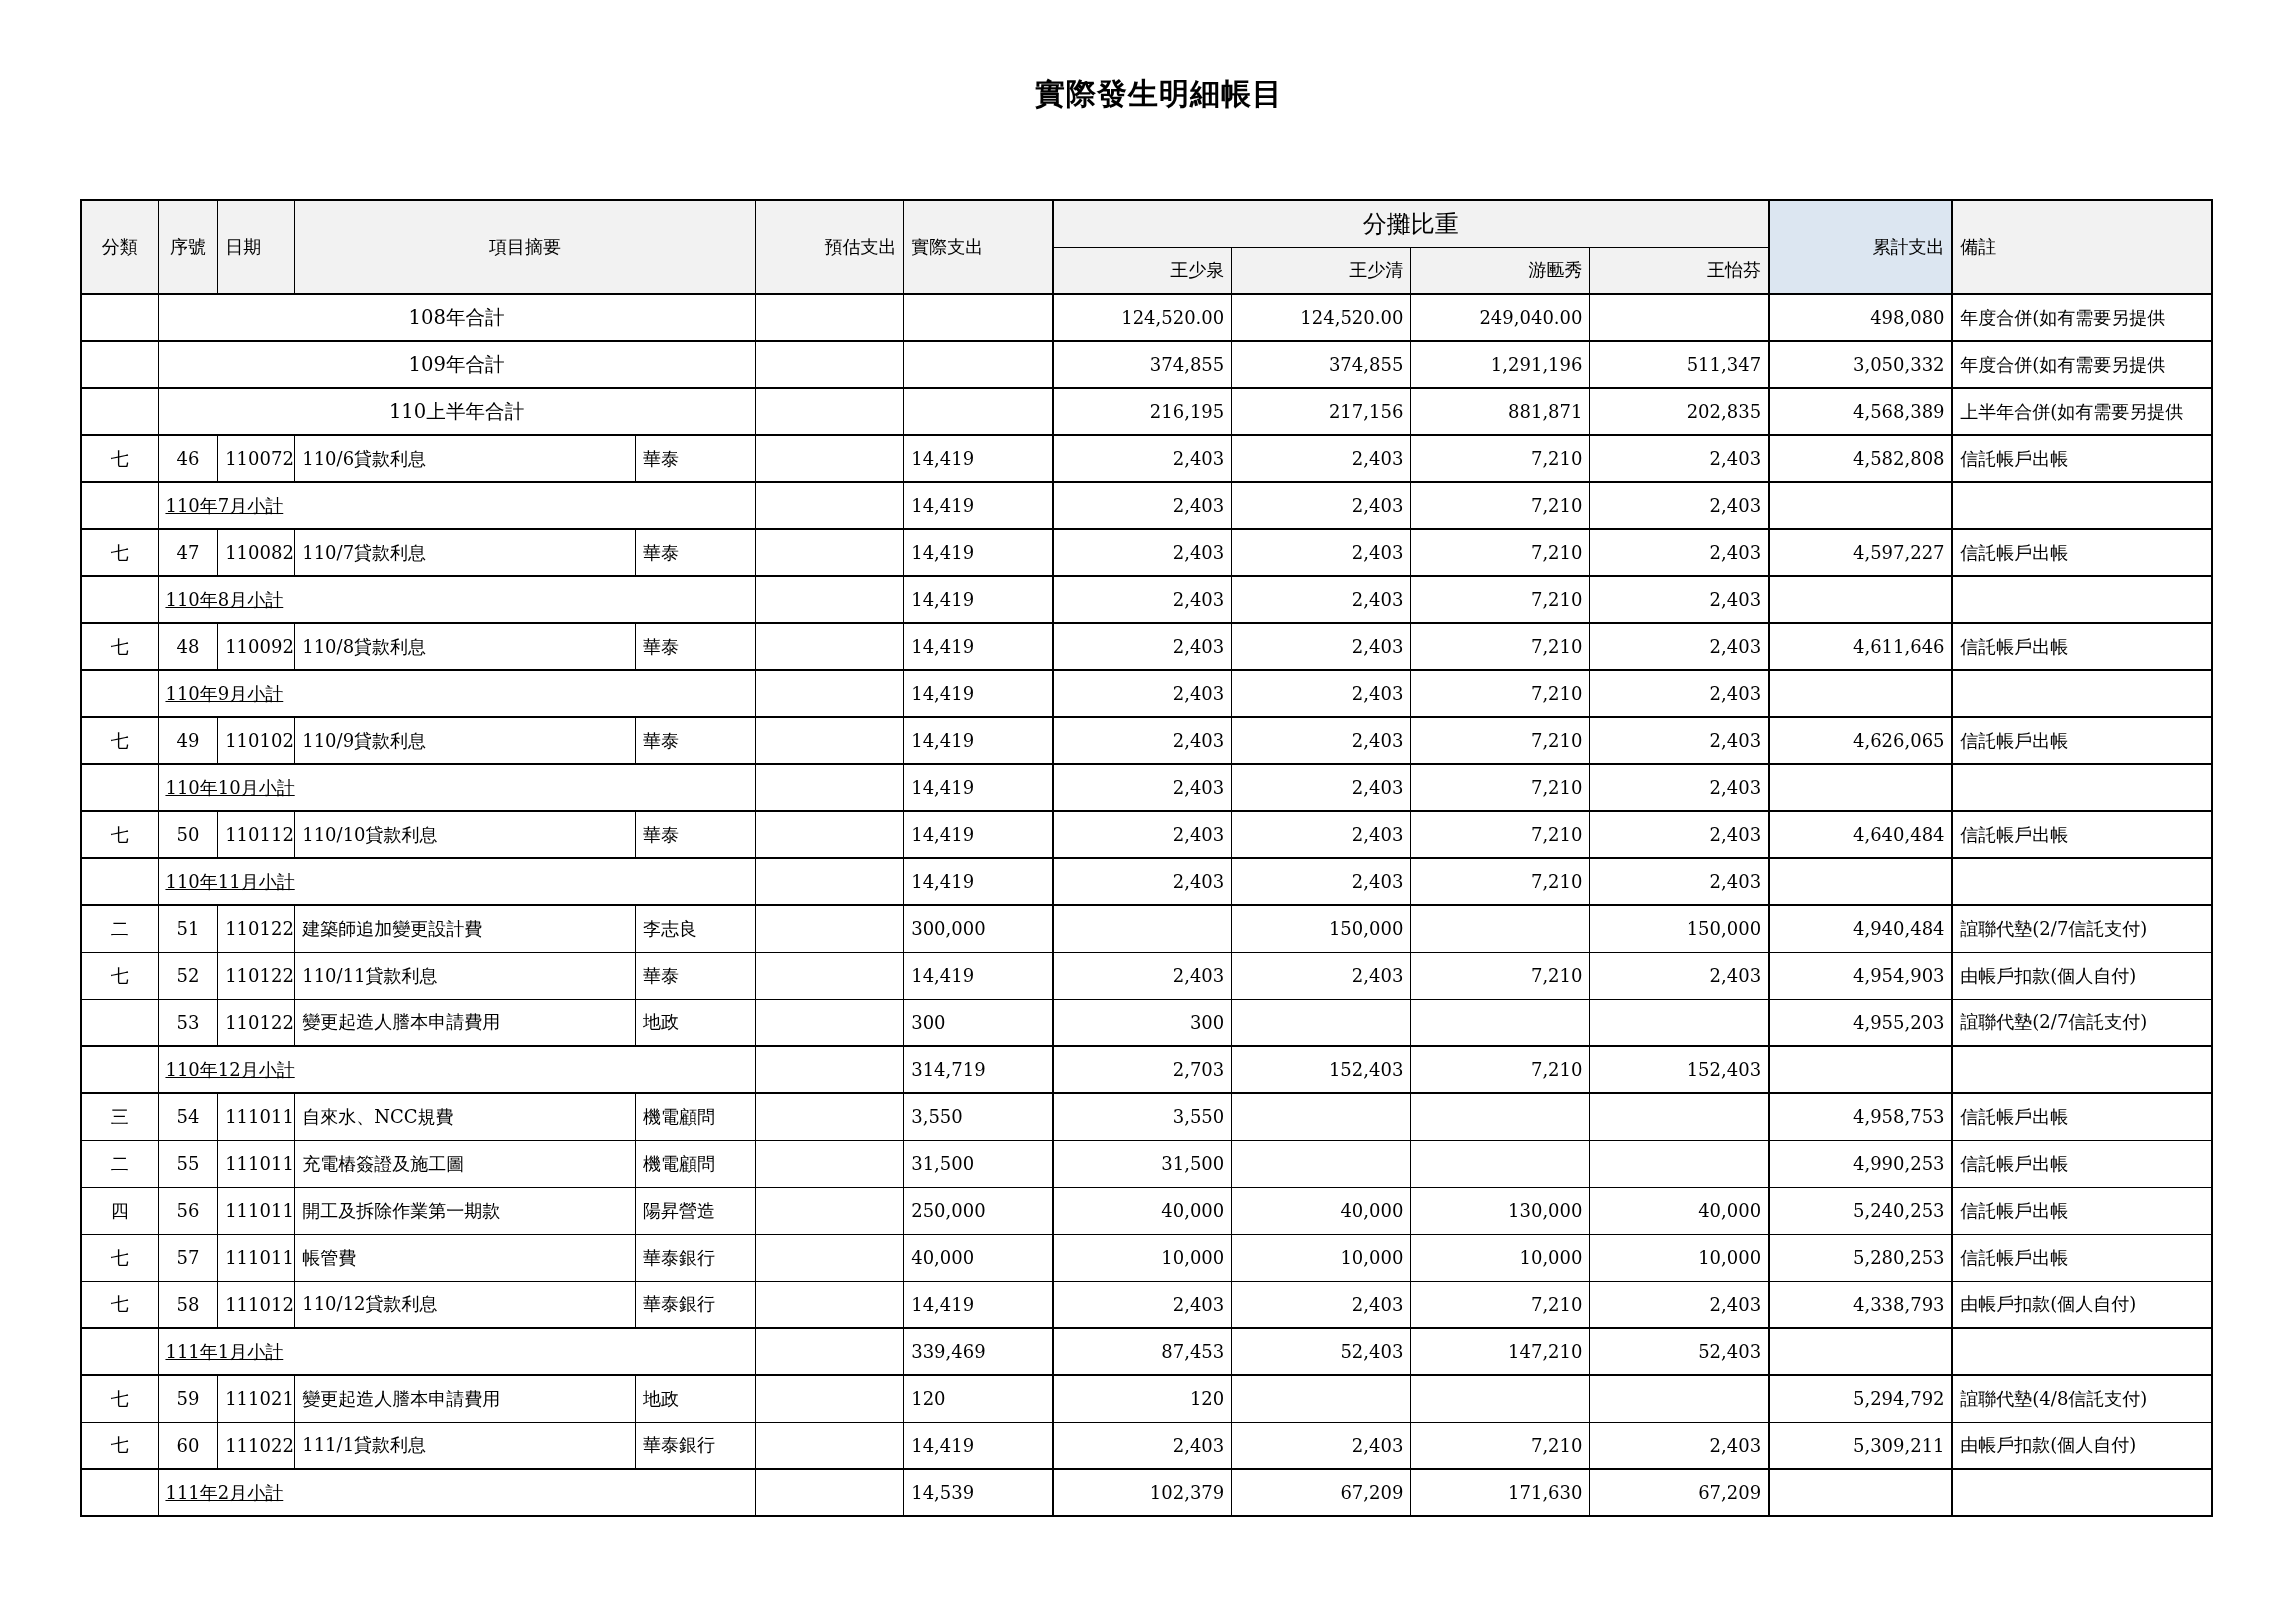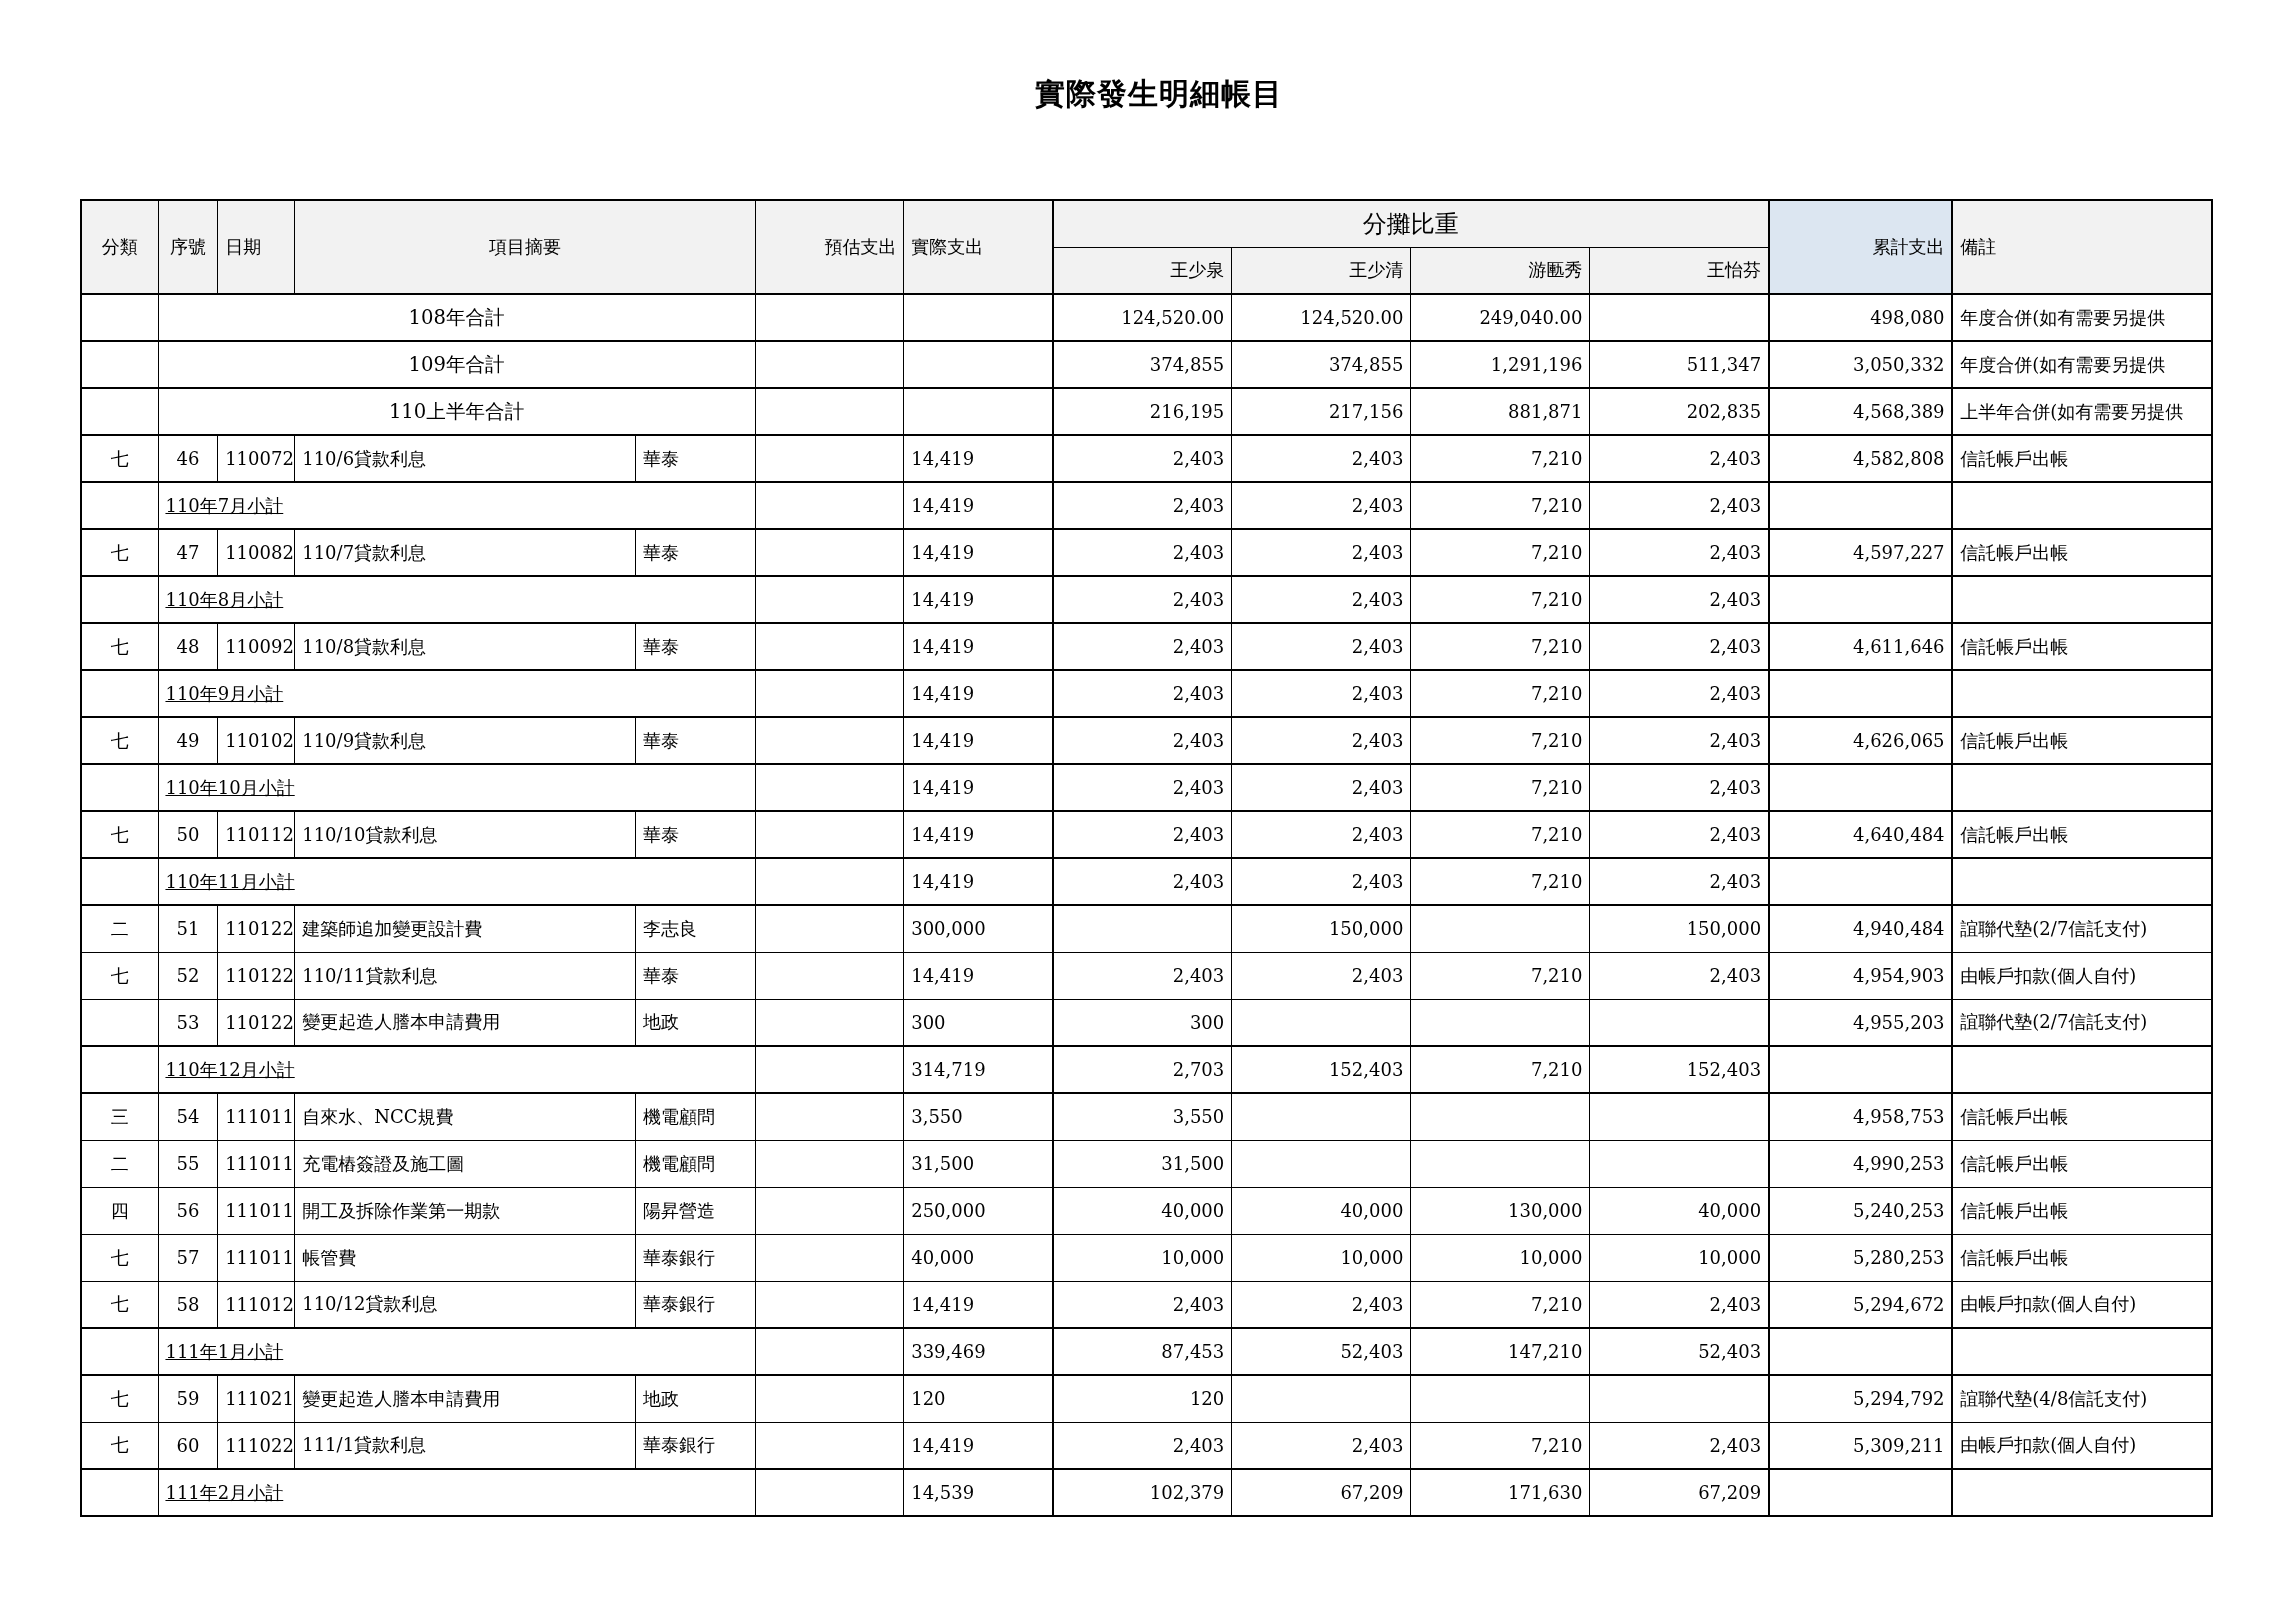--- a/index.html
+++ b/index.html
@@ -434,21 +434,21 @@
             <td class="c-seq">58</td>
             <td class="c-date">1110123</td>
             <td class="c-item">110/12貸款利息</td>
             <td class="c-vend">華泰銀行</td>
             <td class="c-est num"></td>
             <td class="c-act num sep-right">14,419</td>
             <td class="c-sh num sep-left">2,403</td>
             <td class="c-sh num">2,403</td>
             <td class="c-sh num">7,210</td>
             <td class="c-sh num sep-right">2,403</td>
-            <td class="c-cum num sep-left sep-right">5,294,672</td>
+            <td class="c-cum num sep-left sep-right">4,338,793</td>
             <td class="c-note note-clip">由帳戶扣款(個人自付)</td>
           </tr>
           <tr class="thick-top thick-bot">
             <td class="c-cat"></td>
             <td class="subtotal-label" colspan="4">111年1月小計</td>
             <td class="c-est num"></td>
             <td class="c-act num sep-right">339,469</td>
             <td class="c-sh num sep-left">87,453</td>
             <td class="c-sh num">52,403</td>
             <td class="c-sh num">147,210</td>

